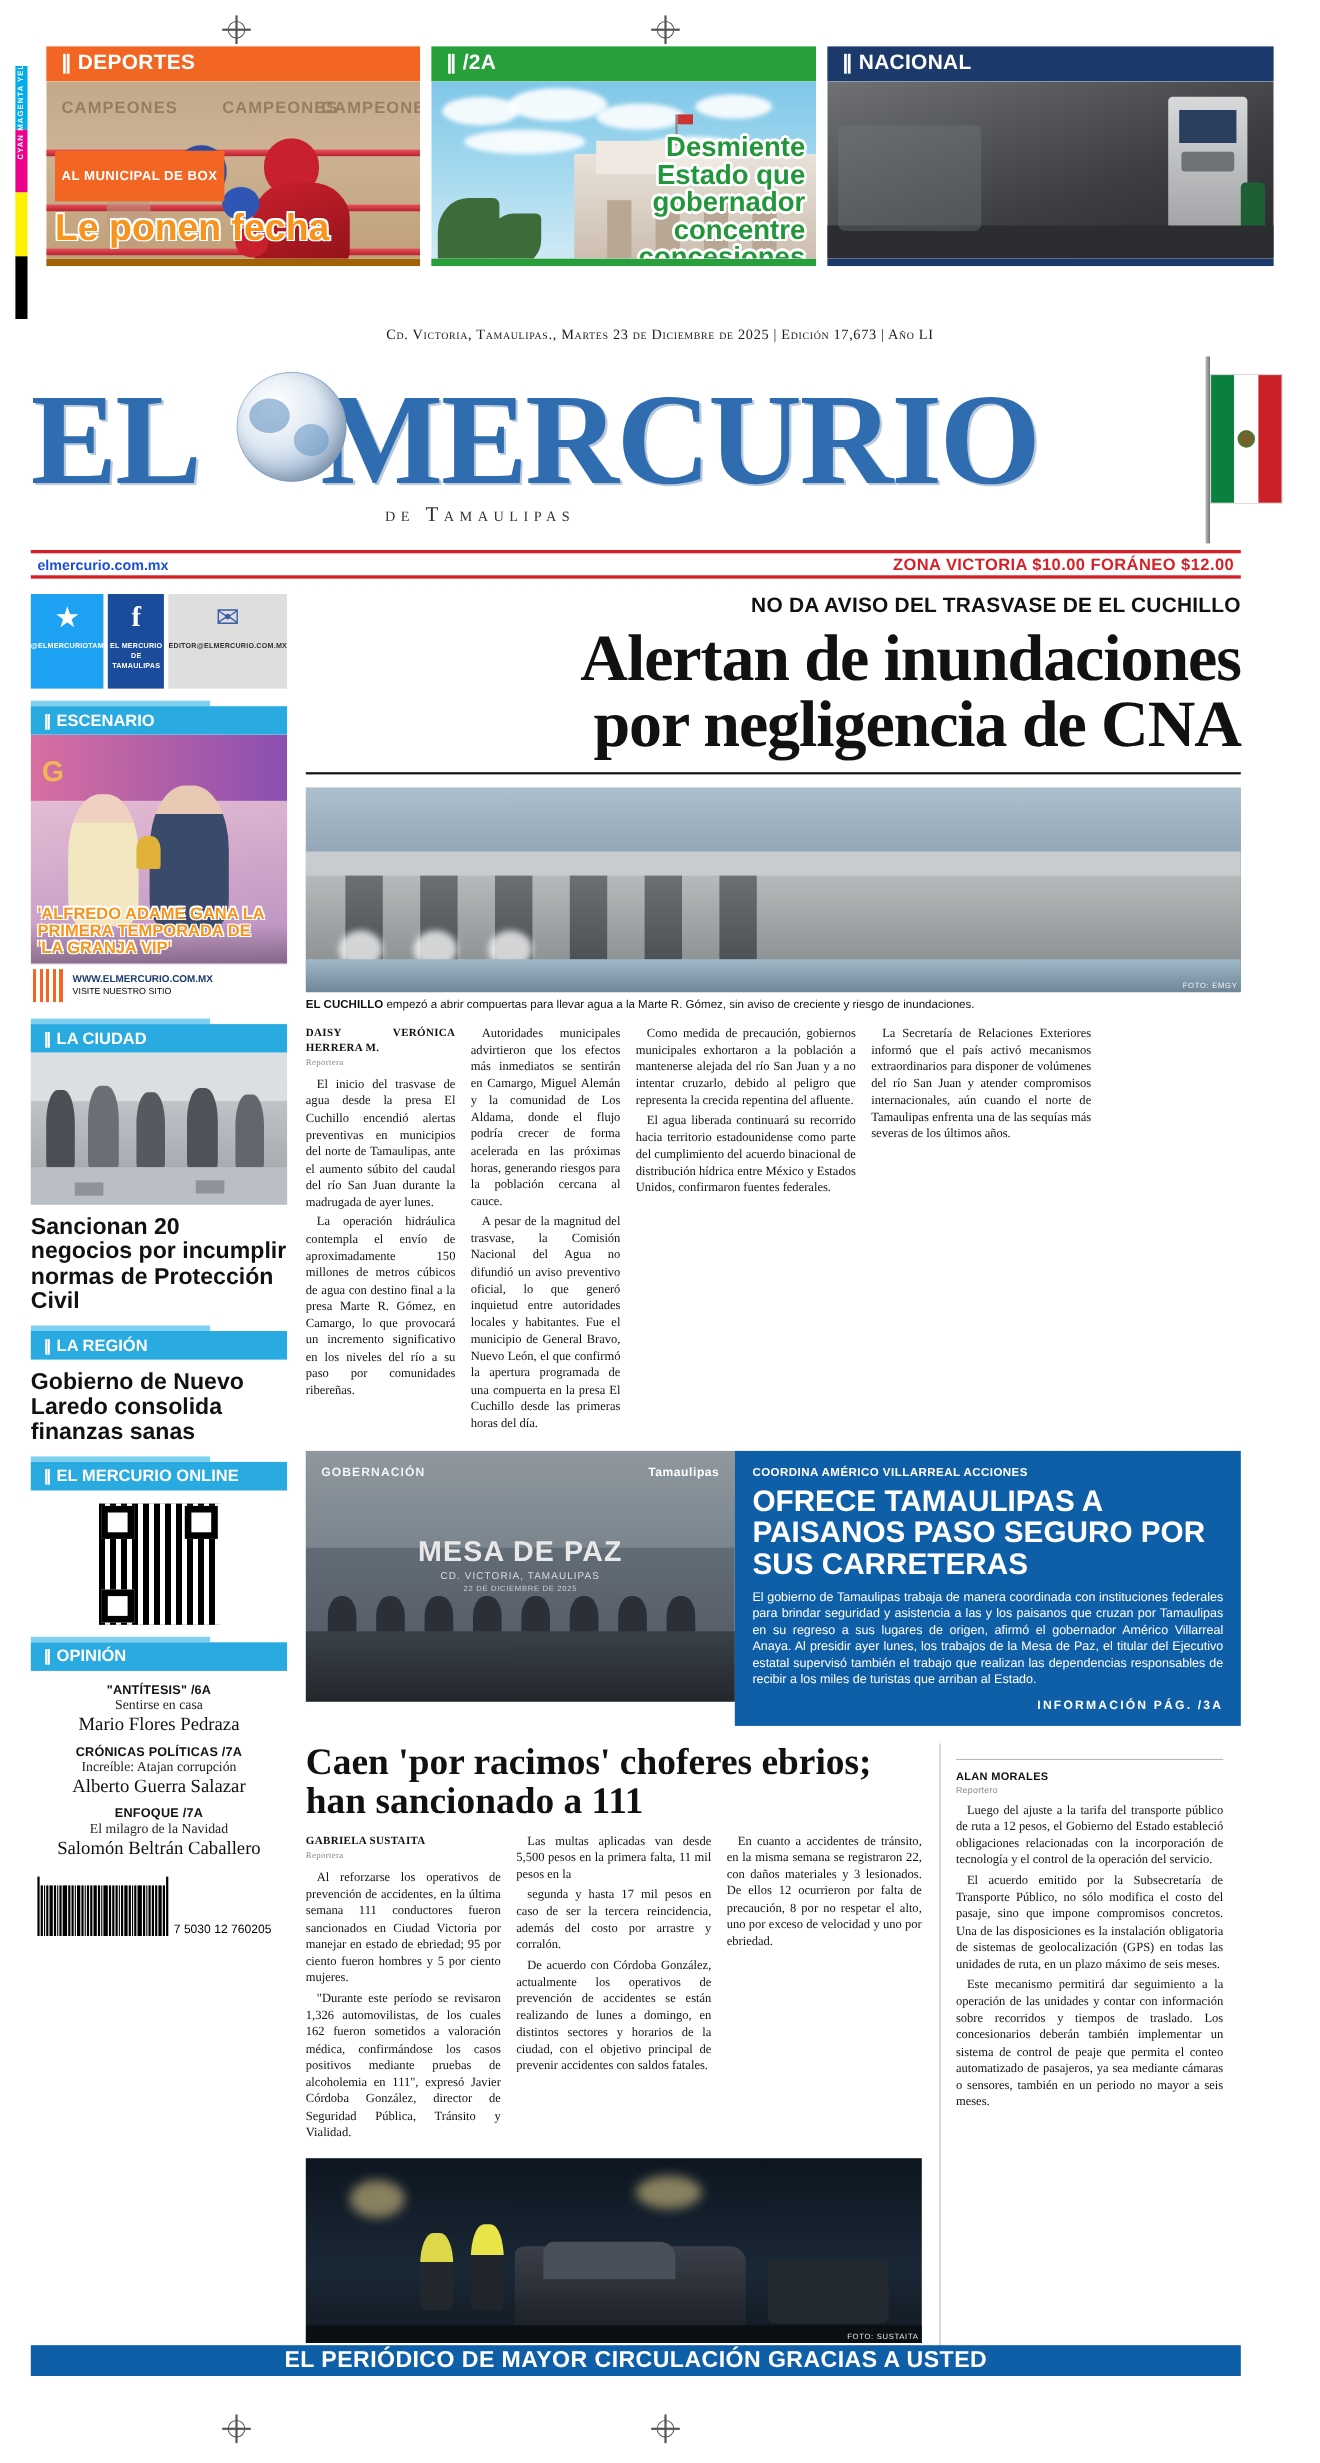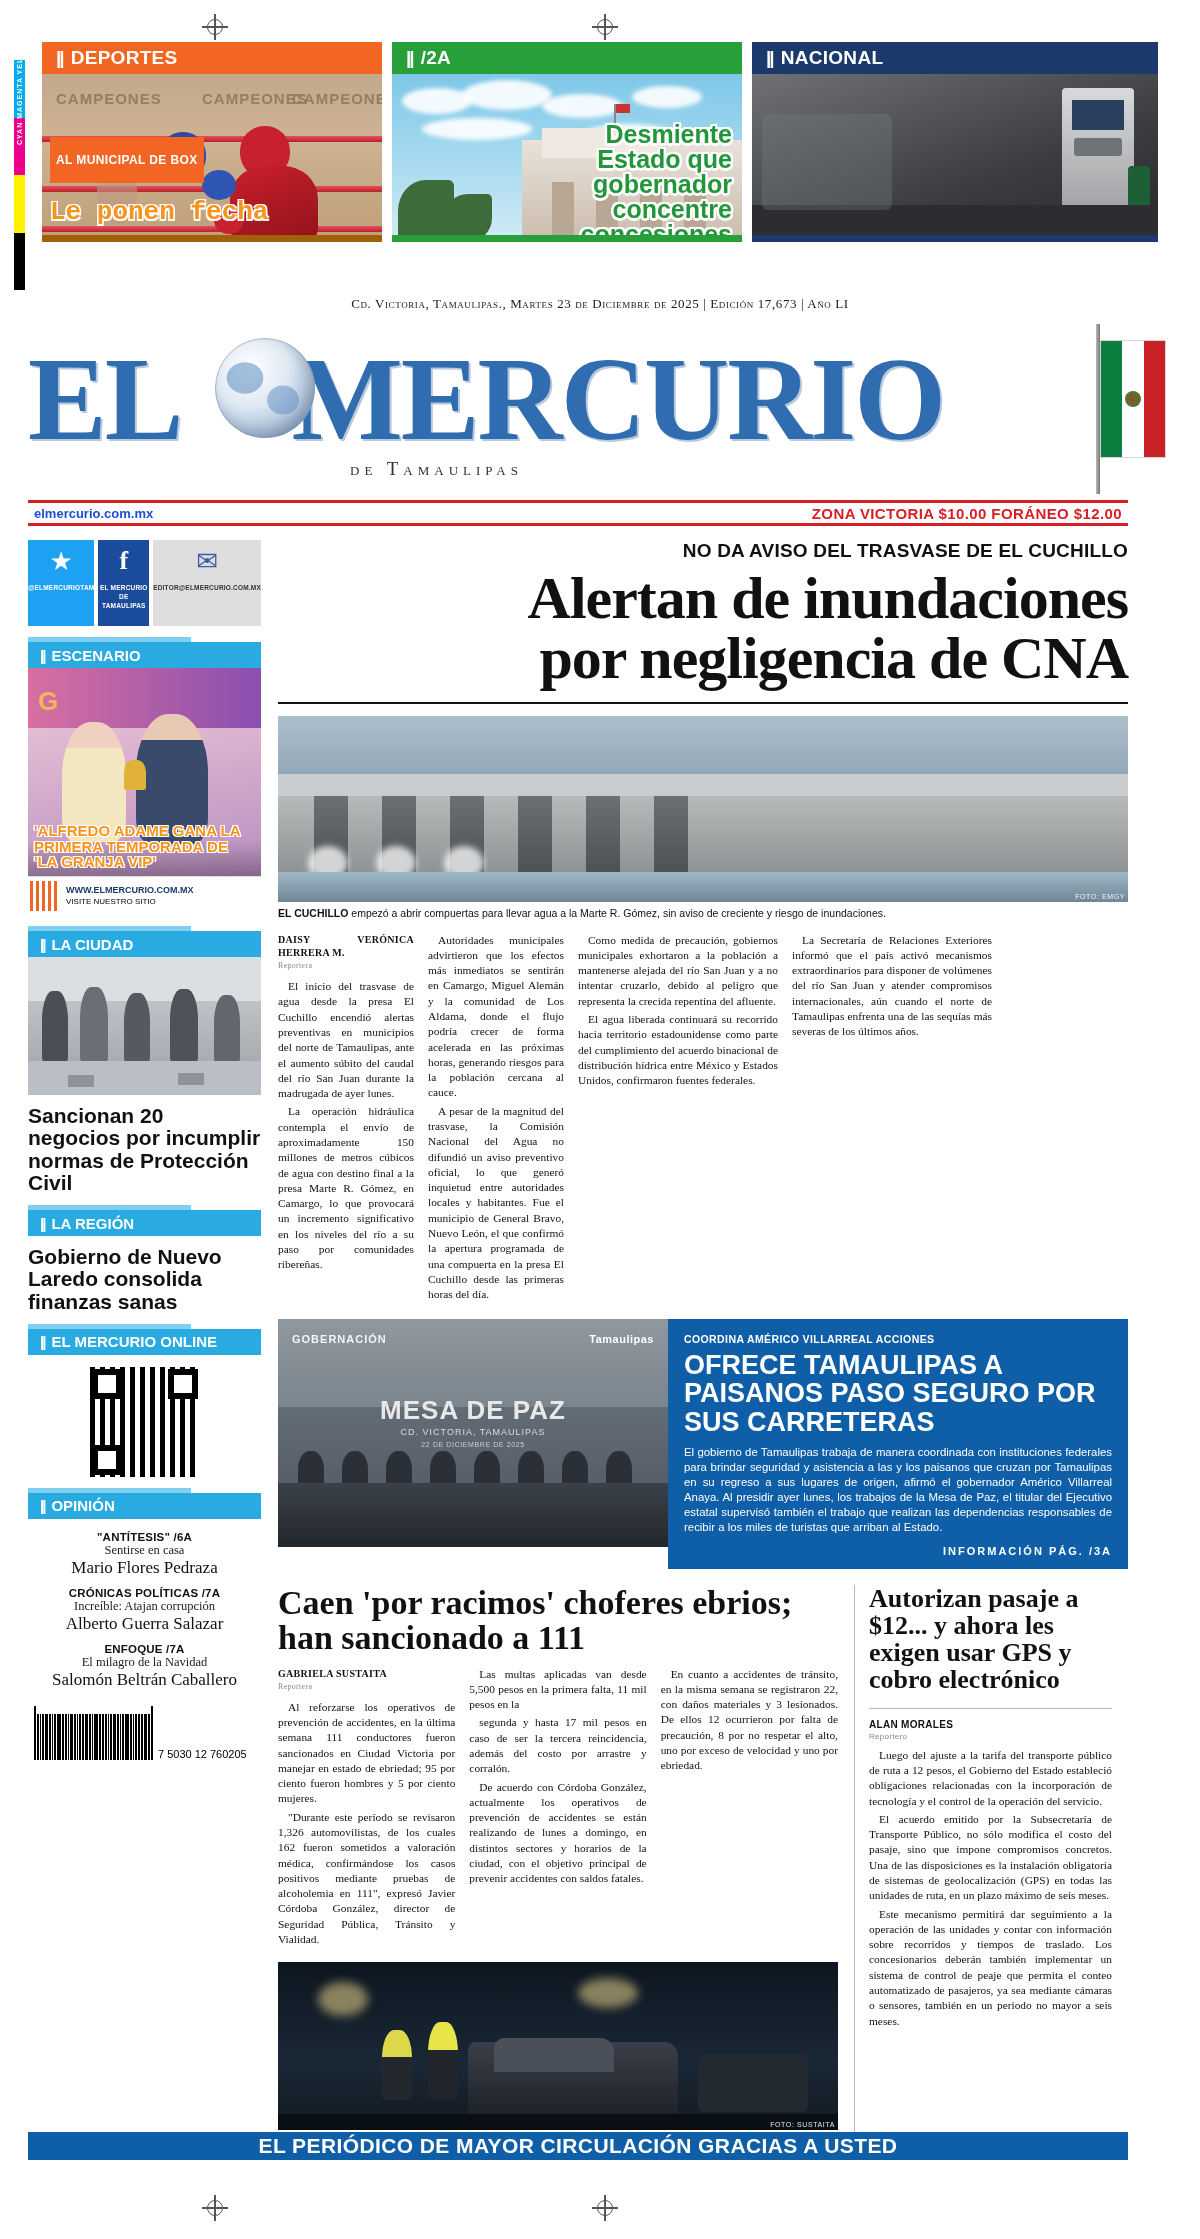--- a/index.html
+++ b/index.html
@@ -73,21 +73,21 @@
 
   .ov-text { position:absolute; font-weight:900; line-height:1.0;
      text-shadow: -2px -2px 0 #fff, 2px -2px 0 #fff, -2px 2px 0 #fff, 2px 2px 0 #fff,
                   0 -2.5px 0 #fff, 0 2.5px 0 #fff, -2.5px 0 0 #fff, 2.5px 0 0 #fff; }
   .ov-green { color:#23953a; font-size:25px; text-align:right; right:10px; }
   .ov-blue  { color:#12315e; font-size:25px; left:14px; }
 
   .t1-kicker { position:absolute; left:8px; bottom:52px; background:#f26522;
      color:#fff; font-size:12px; font-weight:bold; padding:16px 6px; letter-spacing:.4px; }
   .t1-title { position:absolute; left:8px; bottom:8px; color:#f7941e;
-     font-size:26px; font-weight:900; font-family:Liberation Mono, monospace;
+     font-size:34px; font-weight:900; font-family:Liberation Sans, sans-serif;
      text-shadow:-1.5px -1.5px 0 #fff,1.5px -1.5px 0 #fff,-1.5px 1.5px 0 #fff,1.5px 1.5px 0 #fff;margin-top:44px; }
 
   
   .gasphoto { background:linear-gradient(160deg,#6f7174,#3c3e41 60%,#27292c); }
   .pump { position:absolute; background:linear-gradient(180deg,#d8d9da,#9fa1a4);
      border-radius:4px; }
   .pump-screen { position:absolute; background:#2a3e5e; }
 
   
   .dateline { position:absolute; left:0; right:0; top:296px; text-align:center;
@@ -674,21 +674,20 @@
           <div style="position:absolute;left:0;right:0;bottom:0;height:16px;background:#0a0f14;"></div>
           <div style="position:absolute;left:420px;bottom:18px;width:110px;height:58px;background:#232931;border-radius:6px;"></div>
           <span class="photo-credit">FOTO: SUSTAITA</span>
         </div>
         <div class="photo-cap">
           <b>HAN SANCIONADO</b><span> hasta ahora a 111 conductores por manejar alcoholizados.</span>
         </div>
       </div>
 
       <div class="bs-right">
-        <div class="bs-head2">Autorizan pasaje a $12... y ahora les exigen usar GPS y cobro electrónico</div>
         <div class="divider-top">
           <div class="byline">ALAN MORALES</div>
           <div class="byrole">Reportero</div>
           <div class="bc">
             <p>Luego del ajuste a la tarifa del transporte público de ruta a 12 pesos, el Gobierno del Estado estableció obligaciones relacionadas con la incorporación de tecnología y el control de la operación del servicio.</p>
             <p>El acuerdo emitido por la Subsecretaría de Transporte Público, no sólo modifica el costo del pasaje, sino que impone compromisos concretos. Una de las disposiciones es la instalación obligatoria de sistemas de geolocalización (GPS) en todas las unidades de ruta, en un plazo máximo de seis meses.</p>
             <p>Este mecanismo permitirá dar seguimiento a la operación de las unidades y contar con información sobre recorridos y tiempos de traslado. Los concesionarios deberán también implementar un sistema de control de peaje que permita el conteo automatizado de pasajeros, ya sea mediante cámaras o sensores, también en un periodo no mayor a seis meses.</p>
           </div>
         </div>
       </div>

